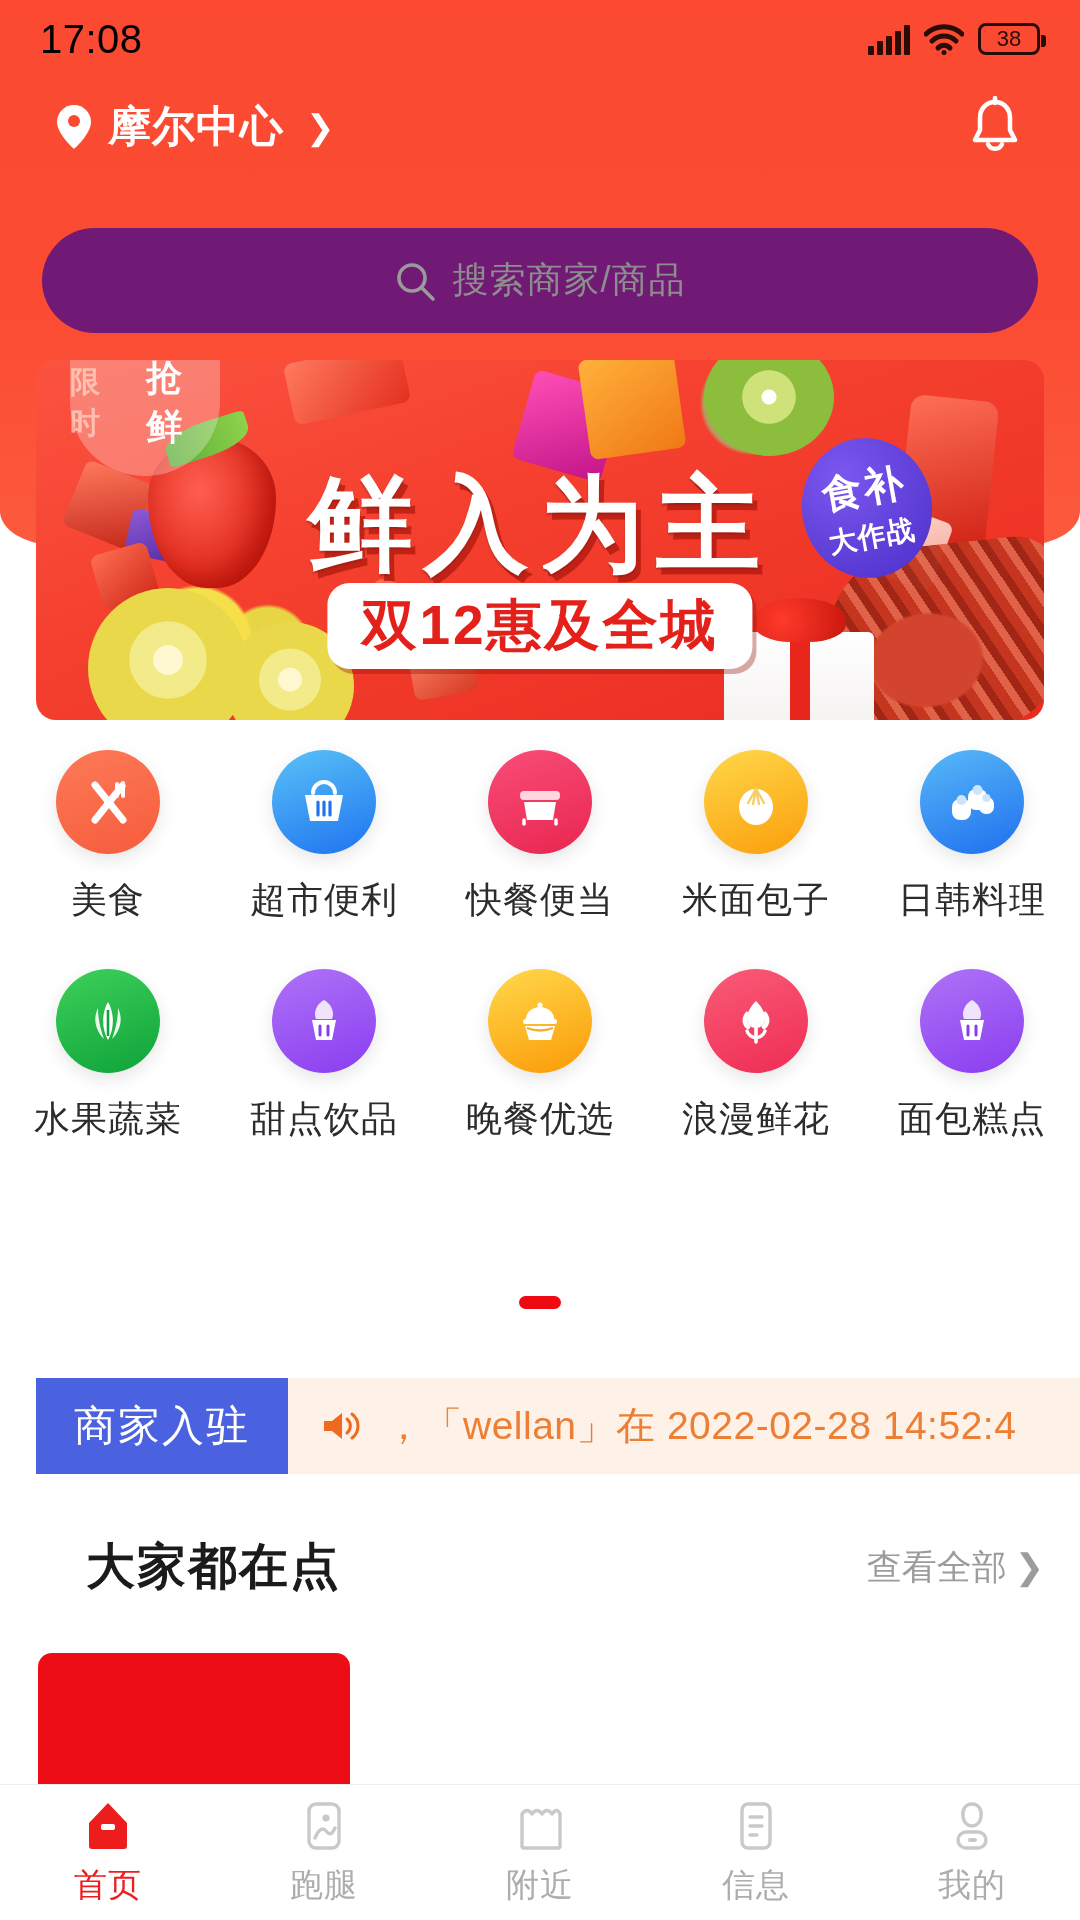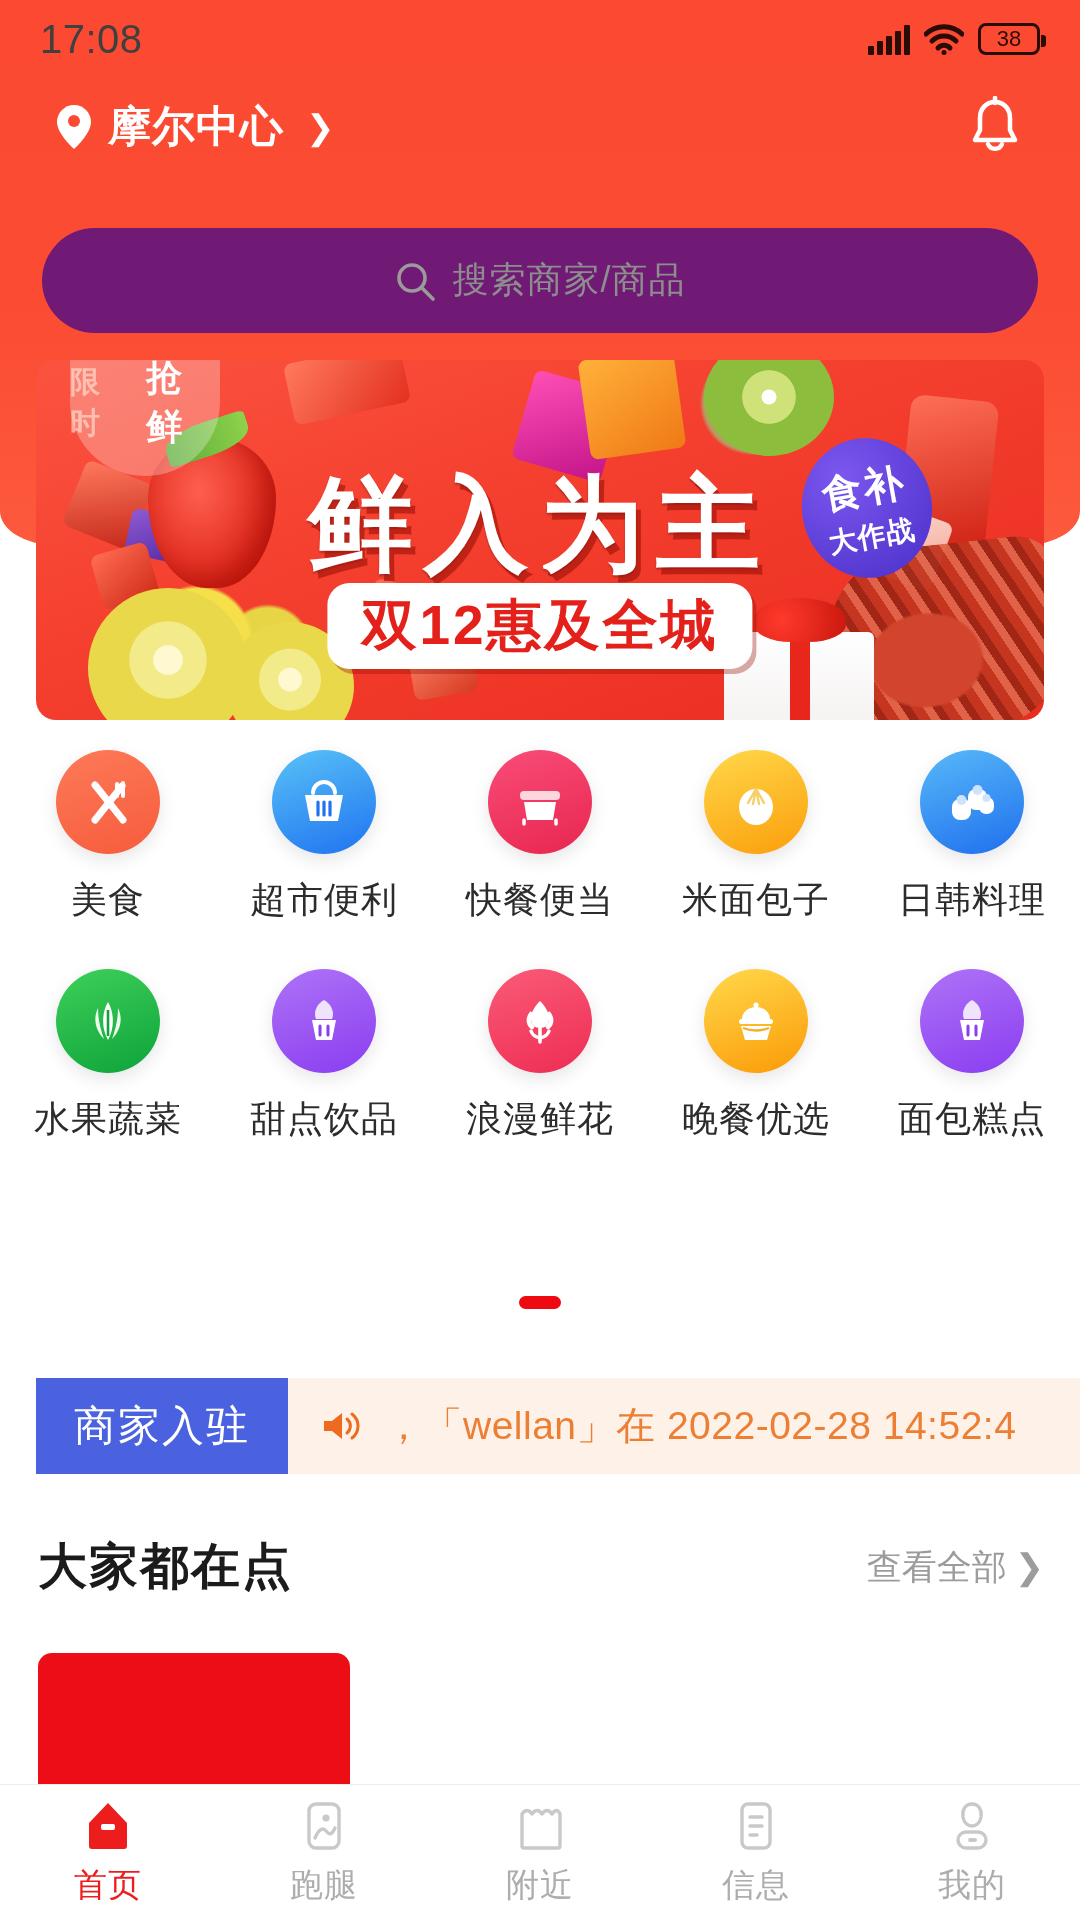--- a/index.html
+++ b/index.html
@@ -15,21 +15,21 @@
     position:absolute; left:0; top:0; width:1080px; height:545px;
     background:linear-gradient(180deg,#fc4a32 0%,#fb4b33 55%,#fc5a3d 100%);
     border-bottom-left-radius:55px 34px;
     border-bottom-right-radius:55px 34px;
   }
   .status-bar {
     position:absolute; left:0; top:0; width:1080px; height:78px;
     display:flex; align-items:center; justify-content:space-between;
     padding:0 40px;
   }
-  .status-time { font-size:40px; color:#404040; letter-spacing:.5px; }
+  .status-time { font-size:40px; color:#000000; letter-spacing:.5px; }
   .status-icons { display:flex; align-items:flex-end; gap:14px; }
   .sig { display:flex; align-items:flex-end; gap:3px; height:30px; }
   .sig i { display:block; width:6px; background:#2a0c06; border-radius:1px; }
   .sig i:nth-child(1){height:9px;} .sig i:nth-child(2){height:14px;}
   .sig i:nth-child(3){height:19px;} .sig i:nth-child(4){height:24px;}
   .sig i:nth-child(5){height:30px;}
   .battery {
     position:relative; width:62px; height:32px; border:3.5px solid #2a0c06;
     border-radius:8px; display:flex; align-items:center; justify-content:center;
   }
@@ -183,21 +183,21 @@
   .notice-text {
     flex:1; display:flex; align-items:center; gap:18px; padding-left:32px;
     font-size:39px; color:#ec7f33; white-space:nowrap; overflow:hidden; letter-spacing:.5px;
   }
 
   
   .sect {
     position:absolute; left:38px; top:1534px; width:1006px;
     display:flex; align-items:center; justify-content:space-between;
   }
-  .sect-title { font-size:49px; font-weight:bold; color:#1b1b1b; letter-spacing:2px; }
+  .sect-title { font-size:49px; font-weight:bold; color:#1b1b1b; letter-spacing:2px;margin-left:48px; }
   .sect-more { display:flex; align-items:center; gap:8px; font-size:35px; color:#9c9c9c; }
 
   .card {
     position:absolute; left:38px; top:1653px; width:312px; height:142px;
     background:#ec0d16; border-radius:14px 14px 0 0;
   }
 
   
   .tabbar {
     position:absolute; left:0; bottom:0; width:1080px; height:136px;
@@ -389,44 +389,44 @@
             <g stroke="#8a3df0" stroke-width="3" stroke-linecap="round">
               <line x1="25" y1="34" x2="25" y2="43"></line>
               <line x1="33" y1="34" x2="33" y2="43"></line>
             </g>
           </svg>
         </div>
         <div class="cat-lb">甜点饮品</div>
       </div>
 
       <div class="cat">
+        <div class="cat-ic" style="background:linear-gradient(160deg,#ffd94b,#fb9a07)">
+          <svg width="58" height="58" viewBox="0 0 58 58">
+            <circle cx="29" cy="13" r="2.6" fill="#fff"></circle>
+            <path d="M15 27 A14 12 0 0 1 43 27 Z" fill="#fff"></path>
+            <rect x="12" y="27" width="34" height="5" rx="2.5" fill="#fff"></rect>
+            <path d="M14 34 L44 34 L40 48 L18 48 Z" fill="#fff"></path>
+            <path d="M16 36 Q29 41 42 36" fill="none" stroke="#f3b12b" stroke-width="2.4"></path>
+          </svg>
+        </div>
+        <div class="cat-lb">晚餐优选</div>
+      </div>
+
+      <div class="cat">
         <div class="cat-ic" style="background:linear-gradient(160deg,#fa5b78,#ee2d53)">
           <svg width="58" height="58" viewBox="0 0 58 58">
             <path d="M29 9 C24 14 20 20 20 27 C20 33 24 36 29 36 C34 36 38 33 38 27 C38 20 34 14 29 9 Z" fill="#fff"></path>
             <path d="M20 22 C17 26 17 32 21 35" fill="none" stroke="#fff" stroke-width="4.5" stroke-linecap="round"></path>
             <path d="M38 22 C41 26 41 32 37 35" fill="none" stroke="#fff" stroke-width="4.5" stroke-linecap="round"></path>
             <line x1="29" y1="36" x2="29" y2="50" stroke="#fff" stroke-width="3.6" stroke-linecap="round"></line>
             <path d="M29 46 C24 45 21 42 20 39" fill="none" stroke="#fff" stroke-width="3.4" stroke-linecap="round"></path>
             <path d="M29 46 C34 45 37 42 38 39" fill="none" stroke="#fff" stroke-width="3.4" stroke-linecap="round"></path>
           </svg>
         </div>
         <div class="cat-lb">浪漫鲜花</div>
-      </div>
-
-      <div class="cat">
-        <div class="cat-ic" style="background:linear-gradient(160deg,#ffd94b,#fb9a07)">
-          <svg width="58" height="58" viewBox="0 0 58 58">
-            <circle cx="29" cy="13" r="2.6" fill="#fff"></circle>
-            <path d="M15 27 A14 12 0 0 1 43 27 Z" fill="#fff"></path>
-            <rect x="12" y="27" width="34" height="5" rx="2.5" fill="#fff"></rect>
-            <path d="M14 34 L44 34 L40 48 L18 48 Z" fill="#fff"></path>
-            <path d="M16 36 Q29 41 42 36" fill="none" stroke="#f3b12b" stroke-width="2.4"></path>
-          </svg>
-        </div>
-        <div class="cat-lb">晚餐优选</div>
       </div>
 
       <div class="cat">
         <div class="cat-ic" style="background:linear-gradient(160deg,#ae73f7,#8a3df0)">
           <svg width="58" height="58" viewBox="0 0 58 58">
             <path d="M29 8 C22 12 18 20 21 27 L37 27 C40 20 36 12 29 8 Z" fill="#efe3fd"></path>
             <path d="M17 28 L41 28 L37 48 L21 48 Z" fill="#fff"></path>
             <g stroke="#8a3df0" stroke-width="3" stroke-linecap="round">
               <line x1="25" y1="34" x2="25" y2="43"></line>
               <line x1="33" y1="34" x2="33" y2="43"></line>

